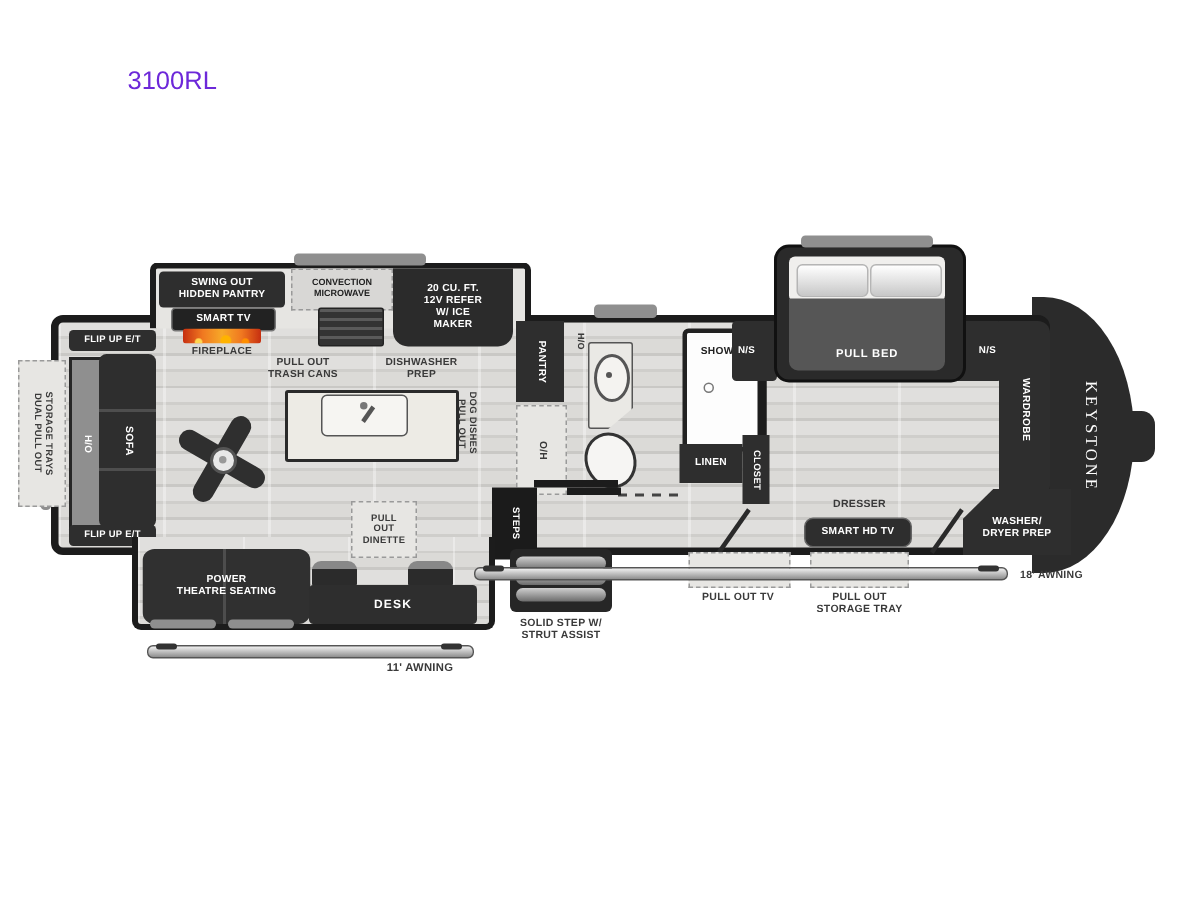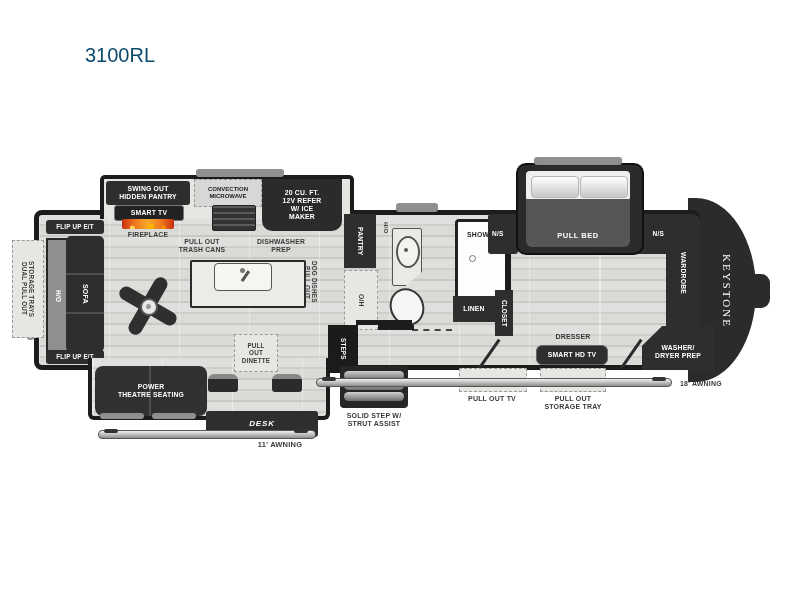--- a/index.html
+++ b/index.html
@@ -22,21 +22,21 @@
   .stepbar{height:9px;margin:1.5px 2px;background:linear-gradient(180deg,#cfcfcf,#6c6c6c);border-radius:5px;}
   .blade{position:absolute;left:4px;top:29px;width:64px;height:14px;background:#2f2f2f;border-radius:8px;}
   .pillow{background:linear-gradient(180deg,#ffffff,#c8c8c8);border:1px solid #b5b5b5;border-radius:4px;}
   .swing{background:#2a2a2a;transform-origin:left center;}
 </style>
 </head>
 <body>
 
 <div class="stage">
 
-  <div class="abs" style="left:85px;top:44px;font-size:20px;color:#0c4a6e;">3100RL</div>
+  <div class="abs" style="left:85px;top:44px;font-size:17px;color:#6d28d9;">3100RL</div>
 
   <div class="abs" style="left:688px;top:198px;width:68px;height:184px;background:#2b2b2b;border-radius:0 60px 60px 0 / 0 92px 92px 0;"></div>
   <div class="abs" style="left:746px;top:274px;width:24px;height:34px;background:#2b2b2b;border-radius:0 9px 9px 0;"></div>
   <div class="abs v" style="left:716px;top:238px;width:22px;height:106px;color:#fff;font-family:'Liberation Serif',serif;
               font-size:11px;letter-spacing:2px;display:flex;align-items:center;justify-content:center;">KEYSTONE</div>
 
   <div class="abs floor" style="left:34px;top:210px;width:656px;height:150px;border:5px solid #1c1c1c;border-radius:8px;"></div>
   <div class="abs trim" style="left:396px;top:203px;width:42px;height:9px;"></div>
   <div class="abs trim" style="left:27px;top:252px;width:7px;height:88px;"></div>
 
@@ -132,21 +132,21 @@
   <div class="abs dashbox lbl" style="left:234px;top:334px;width:42px;height:36px;font-size:6.3px;">PULL
 OUT
 DINETTE</div>
   <div class="abs dk" style="left:95px;top:366px;width:112px;height:50px;font-size:6.8px;border-radius:8px;background:#303030;
               background-image:linear-gradient(90deg,rgba(0,0,0,0) 0 54px,#4d4d4d 54px 56px,rgba(0,0,0,0) 56px);">POWER
 THEATRE SEATING</div>
   <div class="abs trim" style="left:100px;top:413px;width:44px;height:6px;"></div>
   <div class="abs trim" style="left:152px;top:413px;width:44px;height:6px;"></div>
   <div class="abs" style="left:208px;top:374px;width:30px;height:18px;background:linear-gradient(180deg,#888 0 5px,#2b2b2b 5px);border-radius:6px 6px 3px 3px;"></div>
   <div class="abs" style="left:272px;top:374px;width:30px;height:18px;background:linear-gradient(180deg,#888 0 5px,#2b2b2b 5px);border-radius:6px 6px 3px 3px;"></div>
-  <div class="abs dk" style="left:206px;top:411px;width:112px;height:26px;font-size:8px;letter-spacing:.8px;font-style:italic;">DESK</div>
+  <div class="abs dk" style="left:206px;top:390px;width:112px;height:26px;font-size:8px;letter-spacing:.8px;">DESK</div>
 
   <div class="abs" style="left:340px;top:366px;width:68px;height:42px;background:#262626;border-radius:4px;padding:3px 2px;box-sizing:border-box;">
     <div class="stepbar"></div>
     <div class="stepbar"></div>
     <div class="stepbar"></div>
   </div>
   <div class="abs lbl" style="left:312px;top:412px;width:124px;font-size:7px;">SOLID STEP W/
 STRUT ASSIST</div>
 
   <div class="abs dashbox" style="left:459px;top:368px;width:66px;height:22px;"></div>

